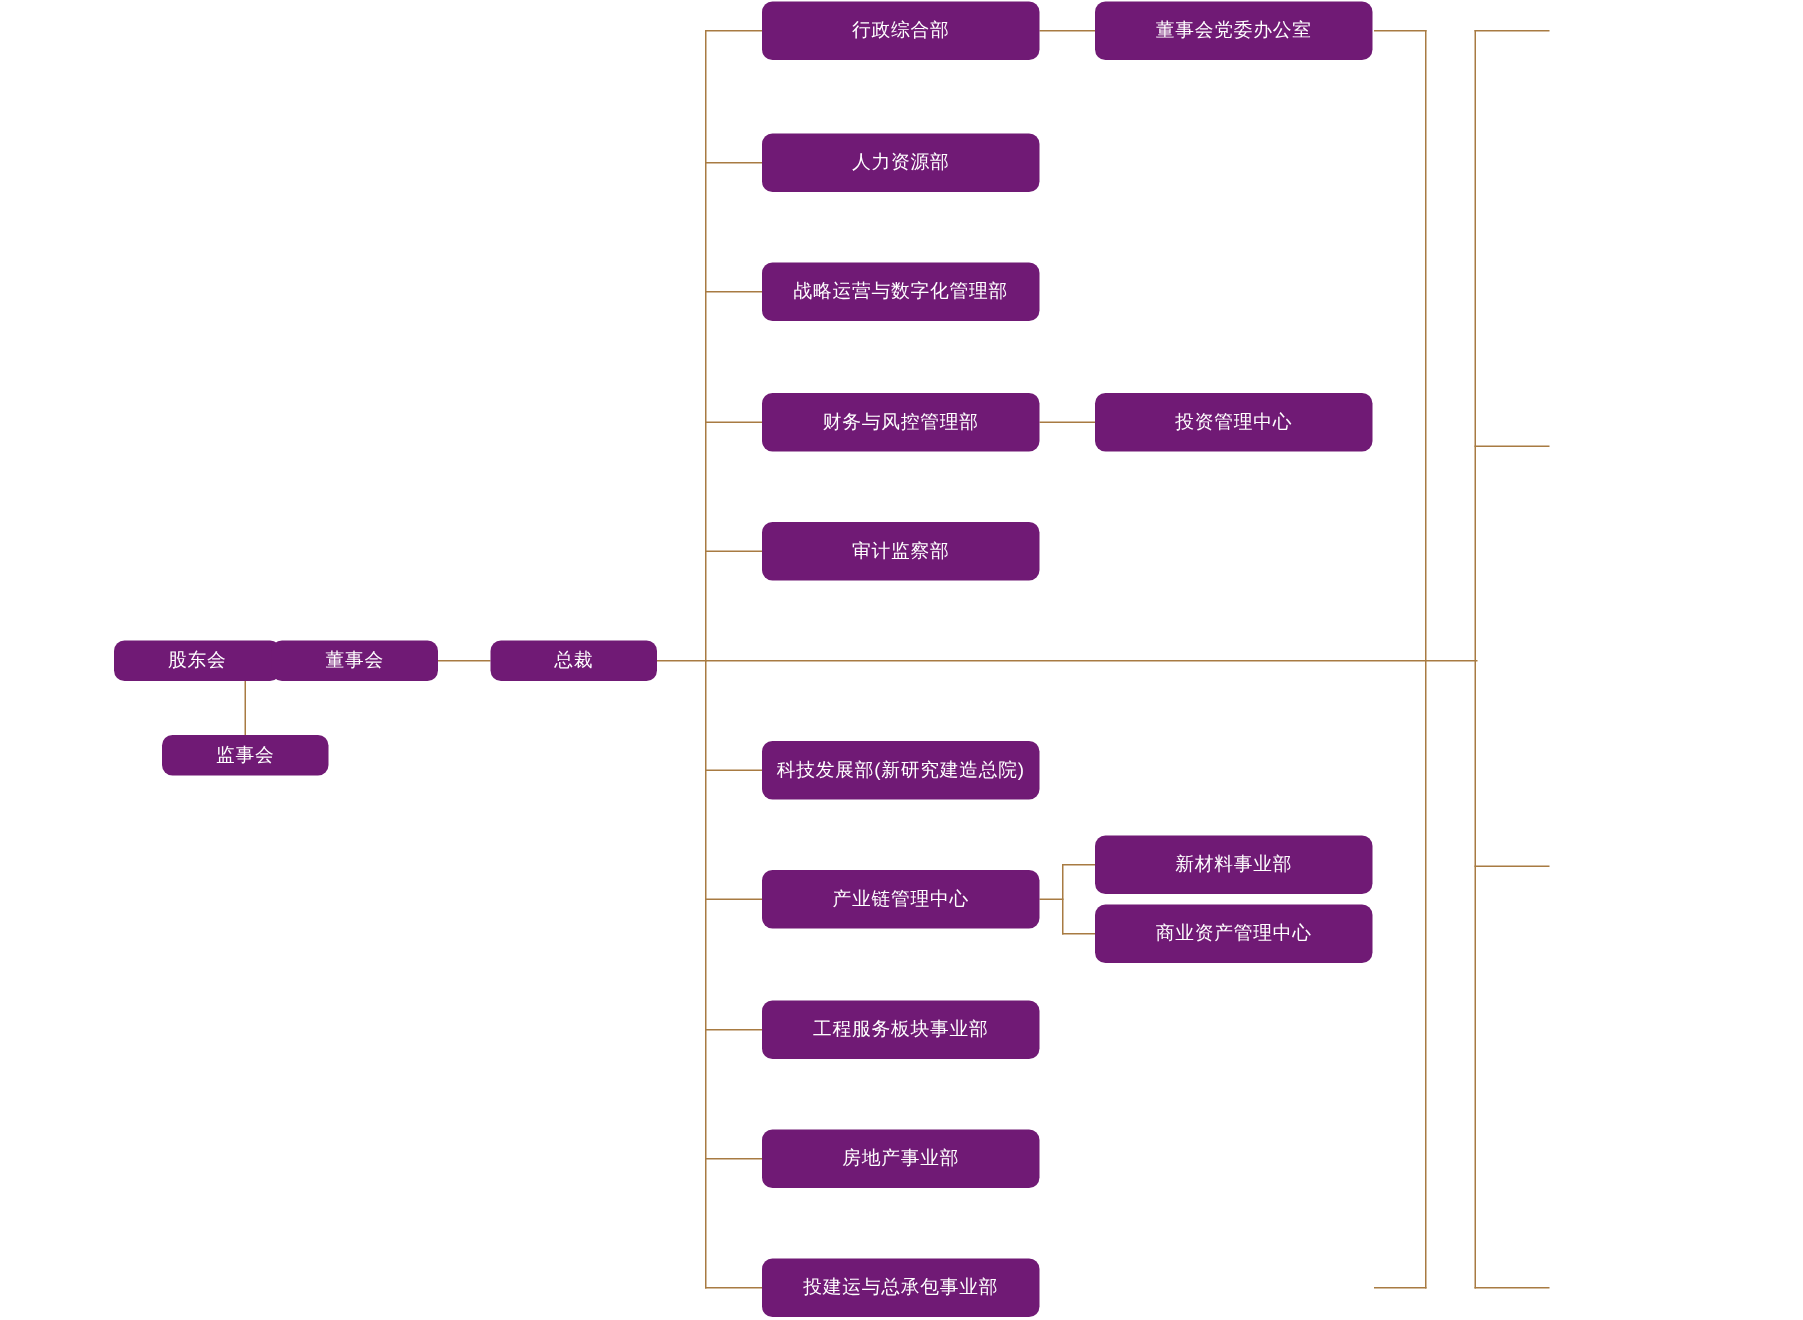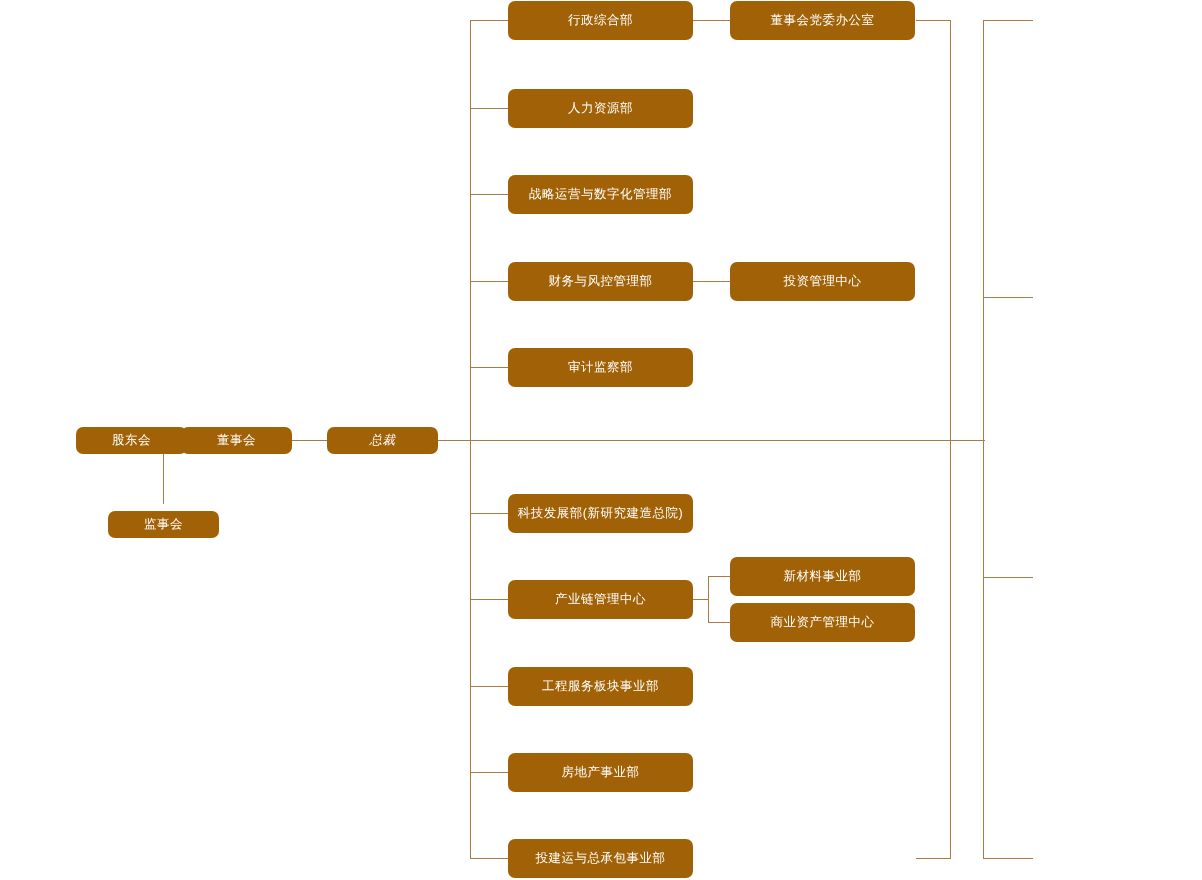--- a/index.html
+++ b/index.html
@@ -12,21 +12,21 @@
   }
   #org-chart {
     position: relative;
     width: 1202px;
     height: 880px;
     background: #ffffff;
     overflow: hidden;
   }
   .node {
     position: absolute;
-    background: #a16207;
+    background: #701a75;
     color: #ffffff;
     border-radius: 7px;
     display: flex;
     align-items: center;
     justify-content: center;
     text-align: center;
     font-size: 12.5px;
     line-height: 1.1;
     letter-spacing: 0.5px;
     box-sizing: border-box;
@@ -87,23 +87,23 @@
   <div class="conn v" style="left:983px; top:20px; height:839px;"></div>
   <div class="conn h" style="left:983px; top:20px; width:50px;"></div>
   <div class="conn h" style="left:983px; top:297px; width:50px;"></div>
   <div class="conn h" style="left:983px; top:577px; width:50px;"></div>
   <div class="conn h" style="left:983px; top:858px; width:50px;"></div>
 
   <div class="node root-level" style="left:36px; top:427px; width:111px; height:27px;margin-left:40px;">股东会</div>
 
   <div class="node root-level" style="left:181px; top:427px; width:111px; height:27px;">董事会</div>
 
-  <div class="node root-level" style="left:108px; top:511px; width:111px; height:27px;font-family:Liberation Serif, serif;">监事会</div>
+  <div class="node root-level" style="left:108px; top:490px; width:111px; height:27px;font-family:Liberation Serif, serif;">监事会</div>
 
-  <div class="node root-level" style="left:327px; top:427px; width:111px; height:27px;font-style:italic;">总裁</div>
+  <div class="node root-level" style="left:327px; top:427px; width:111px; height:27px;">总裁</div>
 
   <div class="node" style="left:508px; top:1px; width:185px; height:39px;">行政综合部</div>
 
   <div class="node" style="left:508px; top:89px; width:185px; height:39px;text-align:center;">人力资源部</div>
 
   <div class="node" style="left:508px; top:175px; width:185px; height:39px;">战略运营与数字化管理部</div>
 
   <div class="node" style="left:508px; top:262px; width:185px; height:39px;">财务与风控管理部</div>
 
   <div class="node" style="left:508px; top:348px; width:185px; height:39px;">审计监察部</div>

